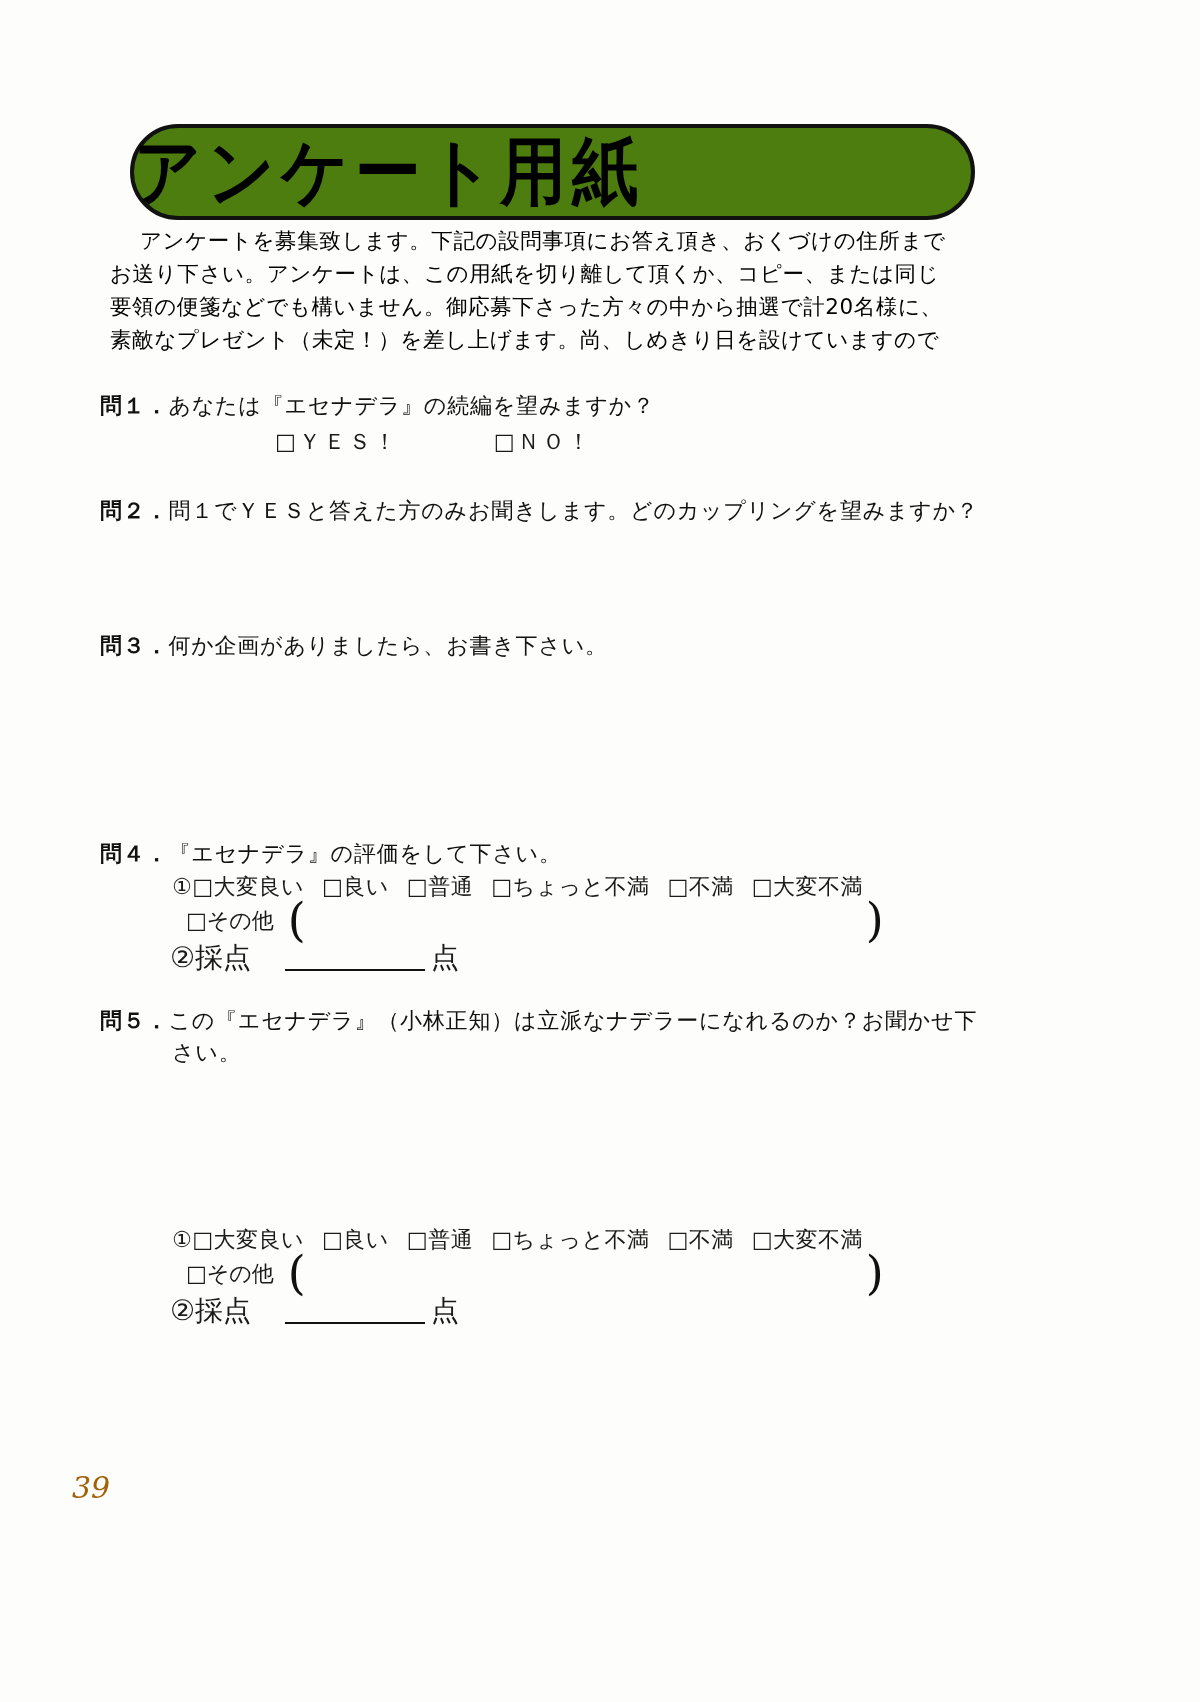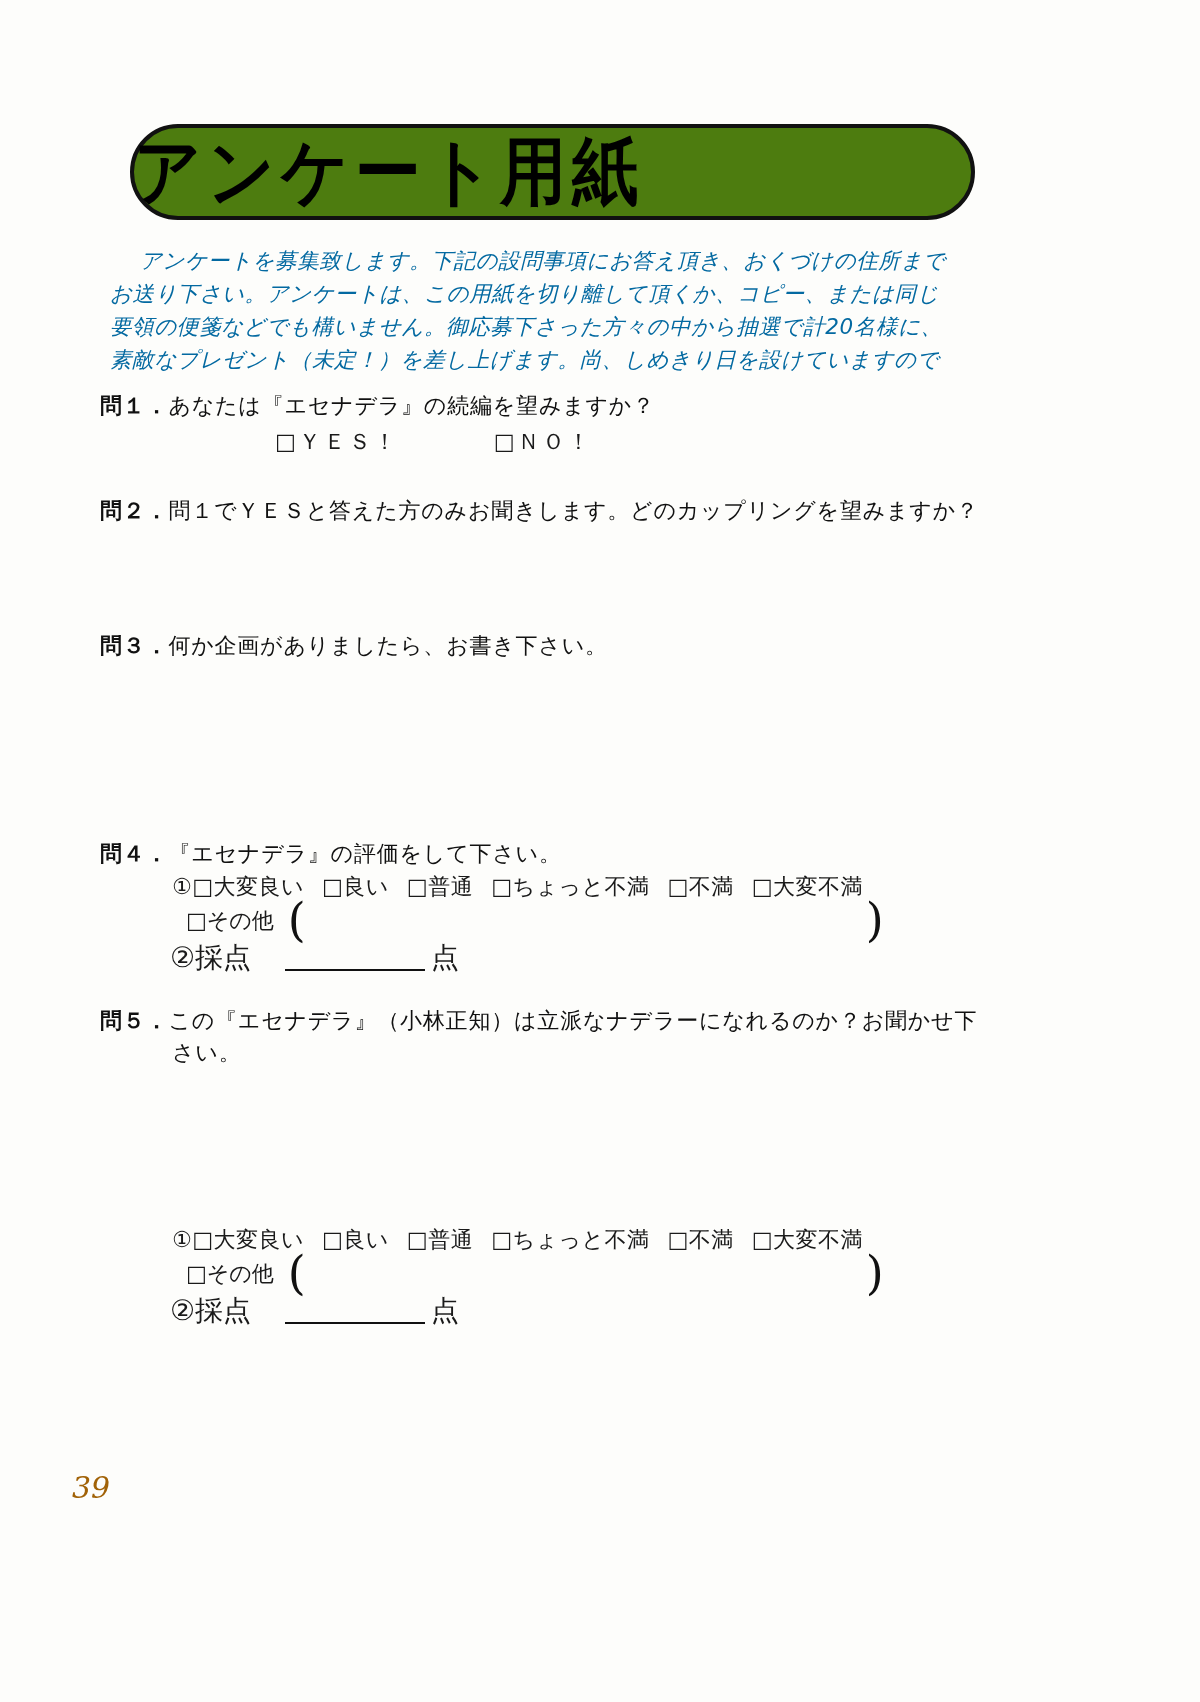--- a/index.html
+++ b/index.html
@@ -46,27 +46,26 @@
     line-height: 1;
     color: #000;
     transform: scaleY(1.12);
     white-space: nowrap;
   }
 
   
   .intro {
     position: absolute;
     left: 110px;
-    top: 244px;
+    top: 224px;
     width: 1000px;
     font-size: 21.5px;
     line-height: 33px;
     letter-spacing: 0.6px;
-    color: #0369a1;
-    font-style: italic;
+    color: #000000;
   }
   .intro .ln { display: block; white-space: pre; }
   .intro .ln.first { text-indent: 30px; }
 
   
   .q-block { position: absolute; left: 100px; width: 1020px; }
   .q-line {
     font-size: 22px;
     line-height: 32px;
     letter-spacing: 0.8px;

